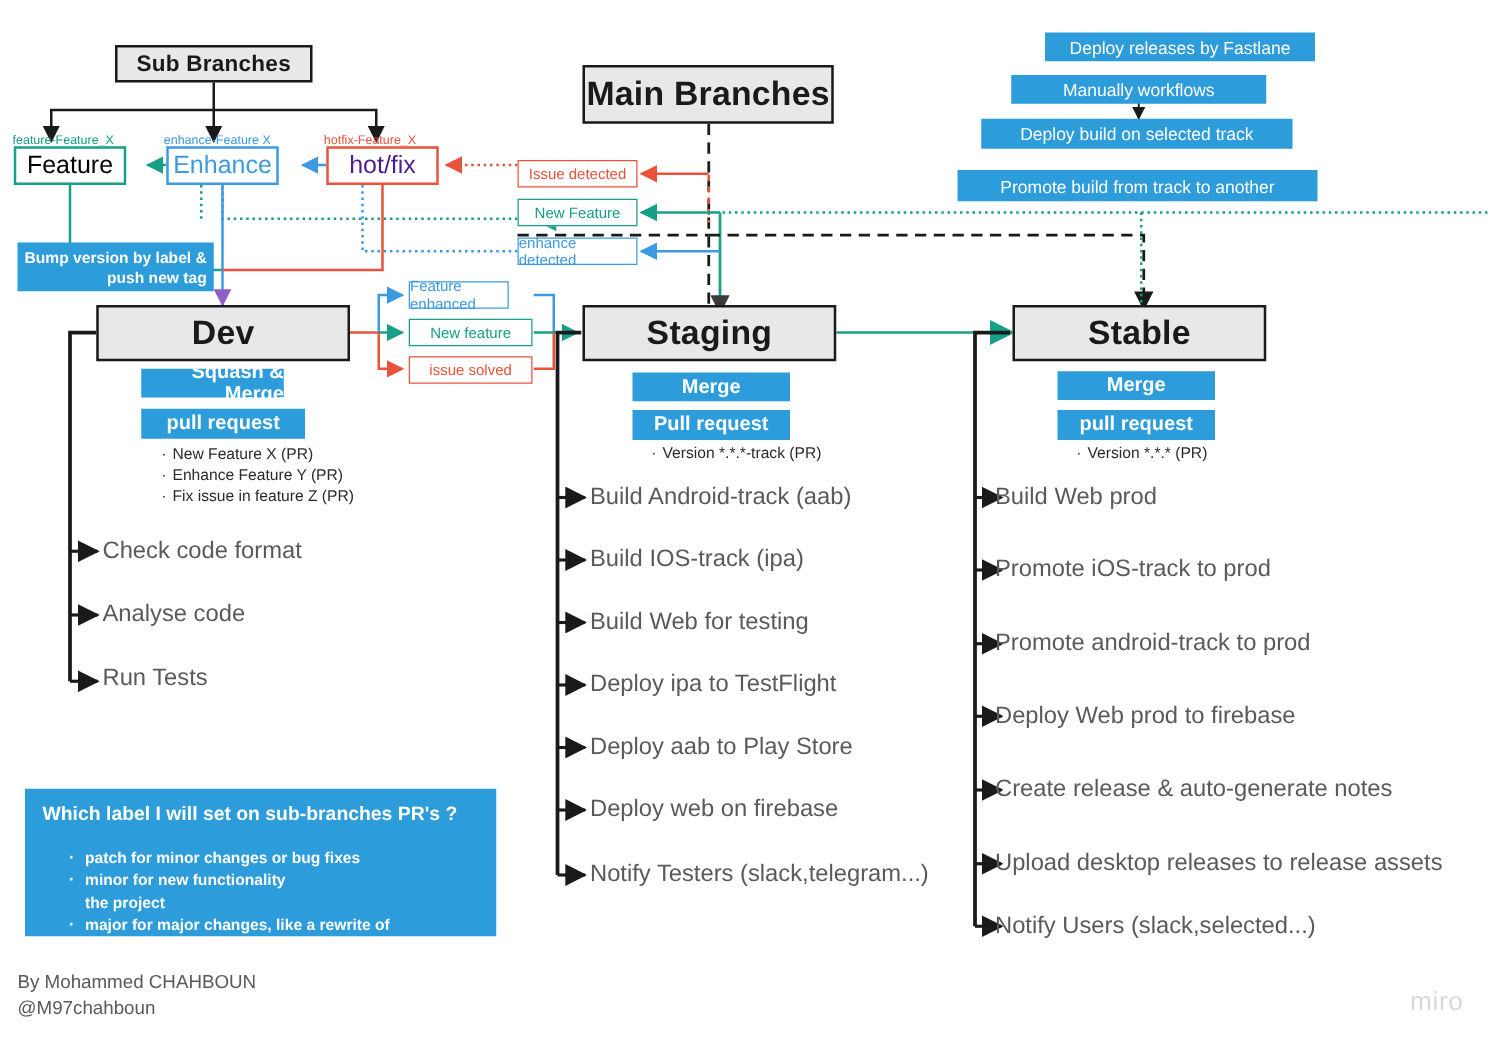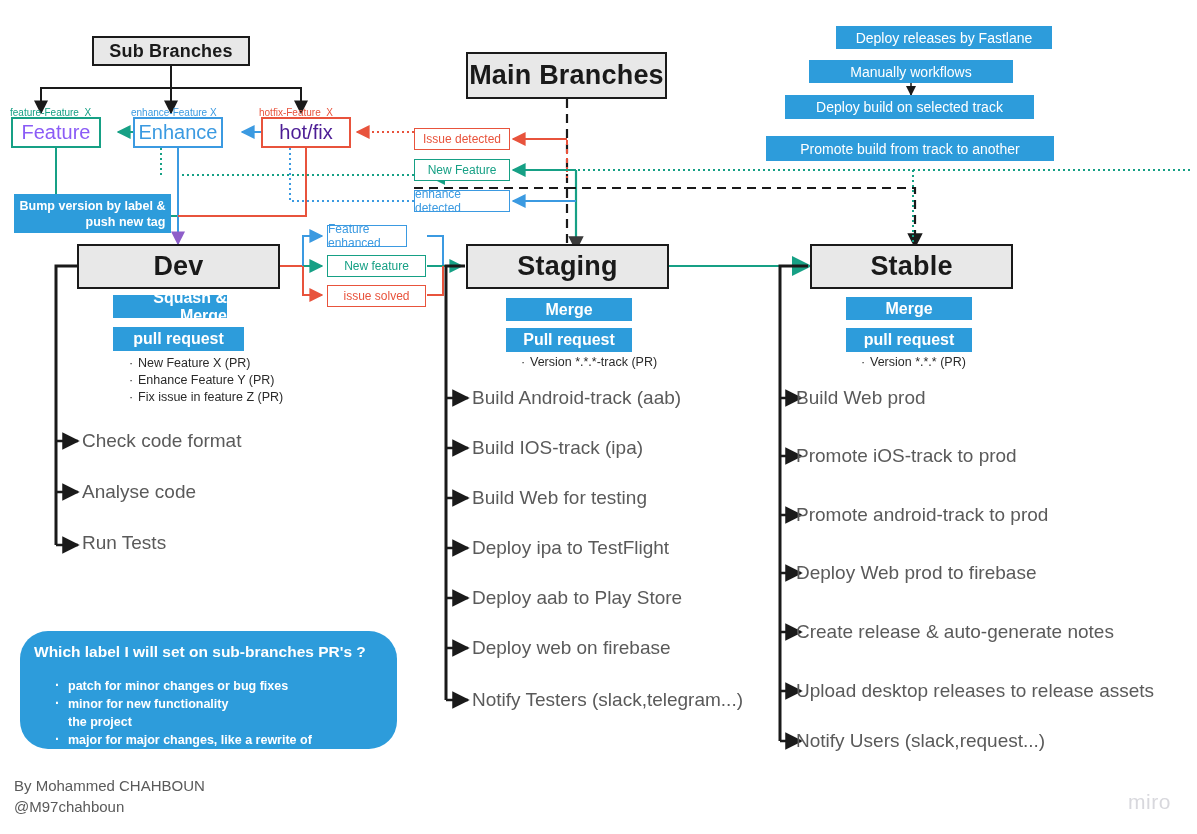--- a/index.html
+++ b/index.html
@@ -15,21 +15,21 @@
   .node{position:absolute;box-sizing:border-box;display:flex;align-items:center;justify-content:center;}
 
   .grey-box{
     background:#e8e8e8;border:2px solid #1a1a1a;color:#1a1a1a;
     font-weight:700;letter-spacing:.2px;
   }
   .grey-box.small{font-size:18px;}
   .grey-box.big{font-size:27px;}
 
   .branch-box{background:#ffffff;border:2px solid;font-size:20px;}
-  .branch-box.green{border-color:#16a085;color:#8b5cf6;}
+  .branch-box.green{border-color:#16a085;color:#000000;}
   .branch-box.blue{border-color:#3b9ae1;color:#3b9ae1;}
   .branch-box.red{border-color:#e8533c;color:#4c1d95;}
 
   .tag-label{position:absolute;font-size:10px;letter-spacing:0px;white-space:nowrap;}
   .tag-label.green{color:#16a085;}
   .tag-label.blue{color:#3b9ae1;}
   .tag-label.red{color:#e8533c;}
 
   .evt-box{background:#ffffff;border:1.5px solid;font-size:12px;}
   .evt-box.green{border-color:#16a085;color:#16a085;}
@@ -281,23 +281,23 @@
   </div>
   <div class="bullets" style="left:856px;top:354px;">
     <div>Version *.*.* (PR)</div>
   </div>
   <div class="task" style="left:796px;top:387px;">Build Web prod</div>
   <div class="task" style="left:796px;top:445px;">Promote iOS-track to prod</div>
   <div class="task" style="left:796px;top:504px;">Promote android-track to prod</div>
   <div class="task" style="left:796px;top:562px;">Deploy Web prod to firebase</div>
   <div class="task" style="left:796px;top:621px;">Create release &amp; auto-generate notes</div>
   <div class="task" style="left:796px;top:680px;">Upload desktop releases to release assets</div>
-  <div class="task" style="left:796px;top:730px;">Notify Users (slack,request...)</div>
-
-  <div id="info-panel" style="left:20px;top:631px;width:377px;height:118px;border-radius:28px;">
+  <div class="task" style="left:796px;top:730px;">Notify Users (slack,selected...)</div>
+
+  <div id="info-panel" style="left:20px;top:631px;width:377px;height:118px;">
     <div class="ip-title">Which label I will set on sub-branches PR's ?</div>
     <ul>
       <li>patch for minor changes or bug fixes</li>
       <li>minor for new functionality</li>
       <li style="list-style: none; padding-left: 18px;" data-nobullet="1">the project</li>
       <li style="padding-bottom:0">major for major changes, like a rewrite of</li>
     </ul>
   </div>
 
   <div id="credits" style="left:14px;top:775px;">

